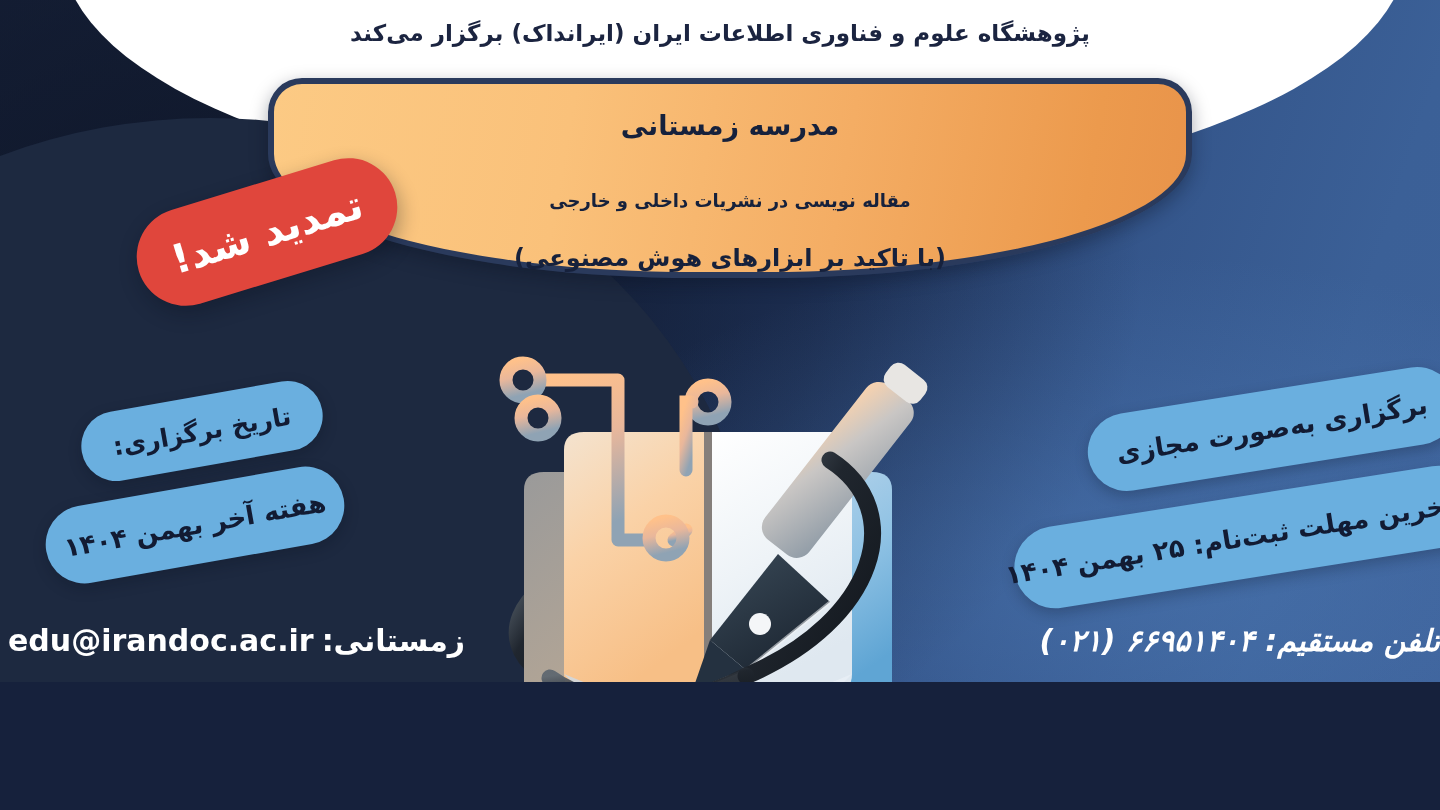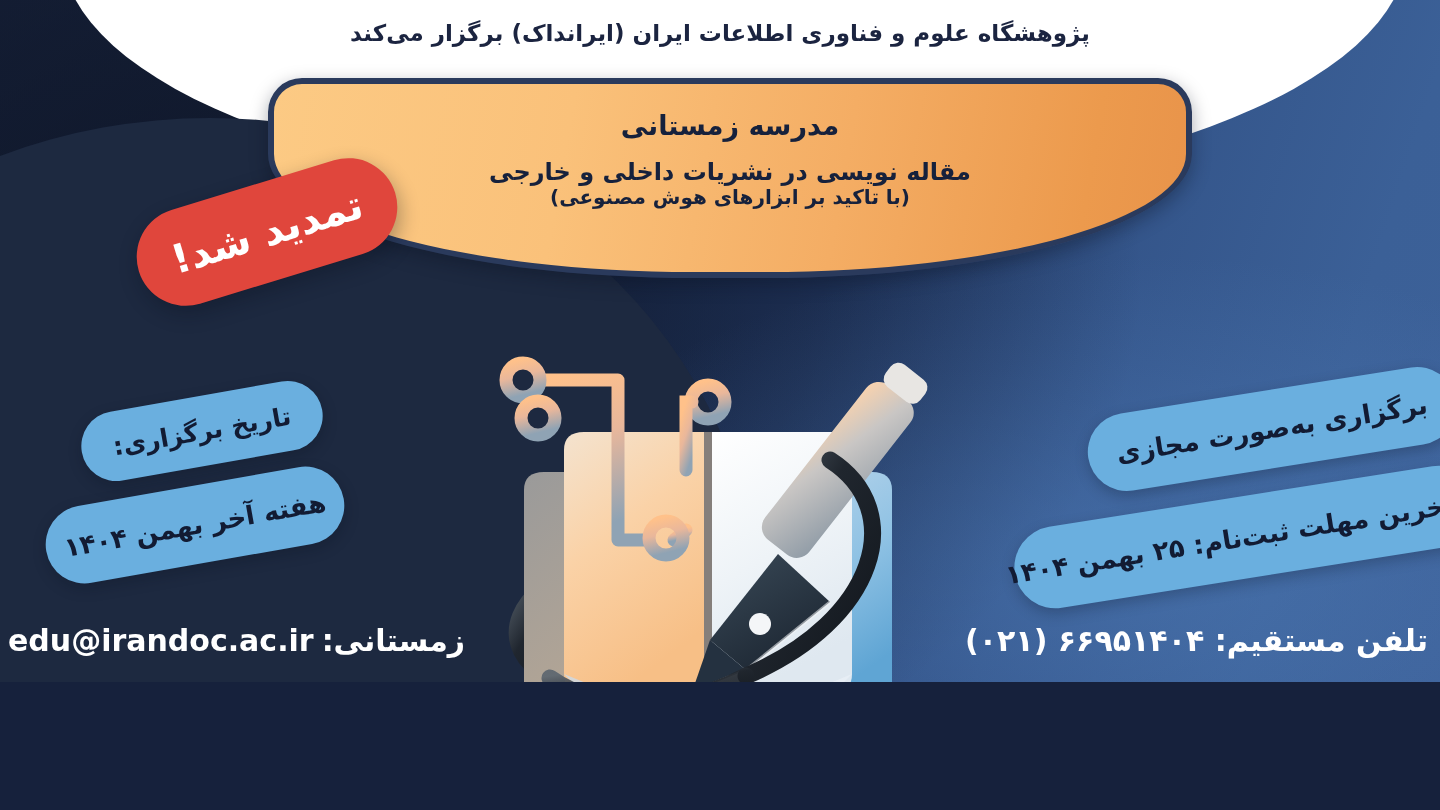--- a/index.html
+++ b/index.html
@@ -35,30 +35,31 @@
   
   .title-card{
     position:absolute;left:268px;top:78px;width:924px;height:200px;
     background:linear-gradient(100deg,#fcca84 0%,#fac17a 32%,#f4ad64 62%,#ec9a4d 88%,#e8934a 100%);
     border:6px solid #2a3a5c;
     border-radius:34px 34px 46% 46% / 34px 34px 62% 62%;
     box-sizing:border-box;
     display:flex;flex-direction:column;align-items:center;
     padding-top:26px;
     box-shadow:0 6px 18px rgba(8,14,28,.35);
+    justify-content:space-between;
   }
   .title-line{
     color:#16213c;font-weight:bold;
     text-align:center;line-height:1.18;
     white-space:nowrap;
     letter-spacing:-.2px;
   }
   .tl1{font-size:27px;margin-bottom:16px;}
-  .tl2{font-size:24px;}
-  .tl3{font-size:20px;}
+  .tl2{font-size:18px;}
+  .tl3{font-size:24px;}
 
   
   .header-text{
     position:absolute;left:0;right:0;top:20px;
     text-align:center;color:#1b2440;
     font-size:23px;font-weight:bold;
     white-space:nowrap;
   }
 
   
@@ -95,22 +96,22 @@
   .pill-right-2 span{font-size:26px;}
 
   
   .footer-email{
     position:absolute;left:8px;bottom:24px;
     color:#ffffff;font-size:30px;font-weight:bold;white-space:nowrap;
     display:flex;align-items:baseline;gap:8px;direction:rtl;
   }
   .footer-email .addr{text-underline-offset:5px;text-decoration-thickness:4px;direction:ltr;}
   .footer-phone{
-    position:absolute;right:12px;bottom:24px;
-    color:#ffffff;font-size:30px;font-weight:bold;white-space:nowrap;
+    position:absolute;right:0;bottom:24px;
+    color:#ffffff;font-size:30px;font-weight:bold;white-space:nowrap;font-style:italic;
   }
 
   
   .illustration{position:absolute;left:478px;top:340px;width:460px;height:420px;}
   .illustration svg{width:100%;height:100%;display:block;}
 </style>
 </head>
 <body>
 
 <div id="poster">

